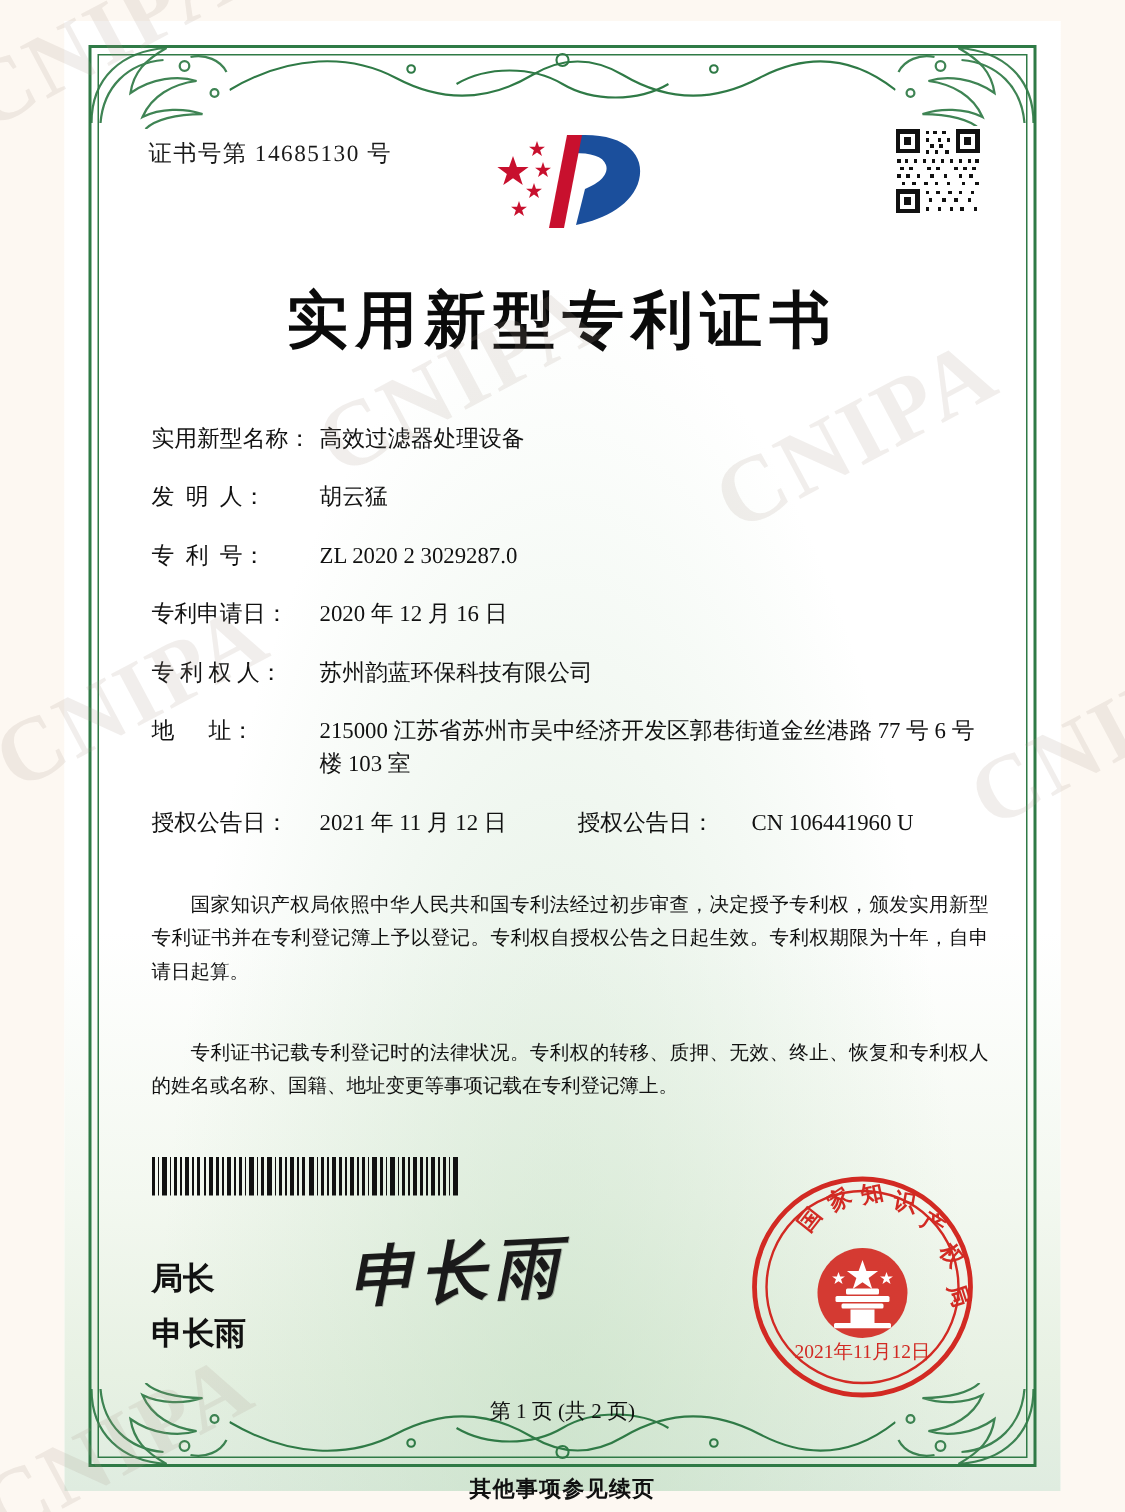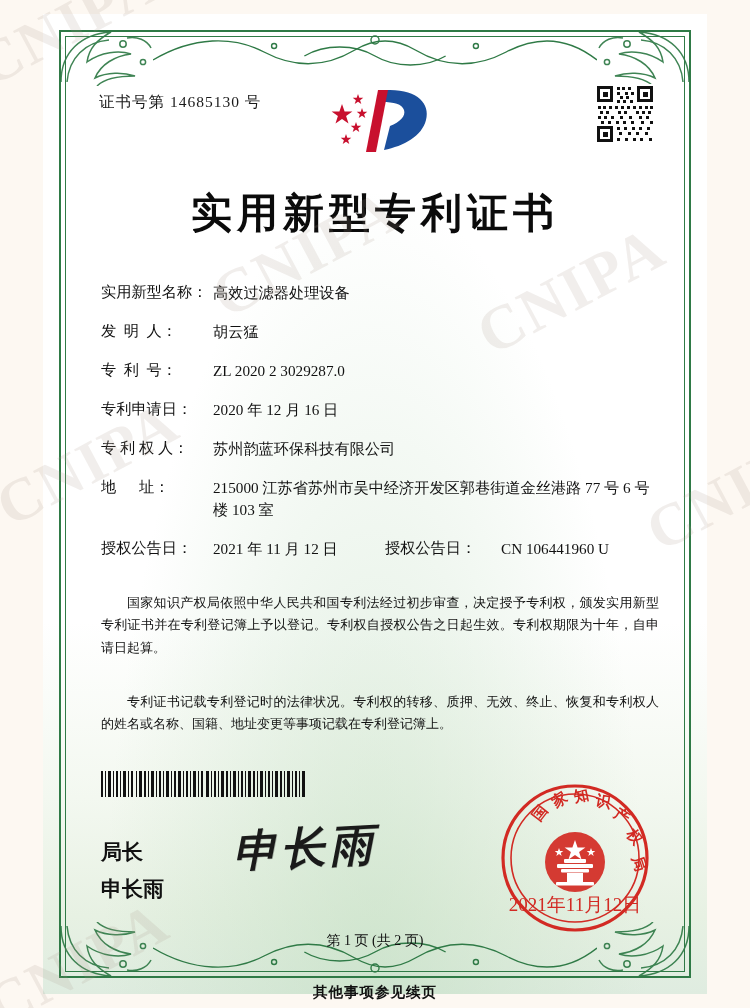--- a/index.html
+++ b/index.html
@@ -116,21 +116,21 @@
     font-size:44px;color:#1a1a1a;font-style:italic;font-weight:bold;
     letter-spacing:4px;transform:rotate(-3deg);
     text-shadow:0.5px 0.5px 0 rgba(0,0,0,.25);
   }
 
   
   .seal{position:absolute;right:56px;top:768px;width:152px;height:152px;}
   .seal-date{
     position:absolute;right:52px;top:878px;width:160px;text-align:center;
     font-family:"Liberation Serif","DejaVu Serif",serif;
-    font-size:19px;color:#d22a23;letter-spacing:0px;
+    font-size:13px;color:#d22a23;letter-spacing:0px;
   }
 
   .page-no{
     position:absolute;left:0;right:0;bottom:44px;text-align:center;
     font-family:"Liberation Serif","DejaVu Serif",serif;
     font-size:14px;color:#111;
   }
   .footnote{
     position:absolute;left:0;right:0;bottom:6px;text-align:center;
     font-family:Liberation Sans, sans-serif;

